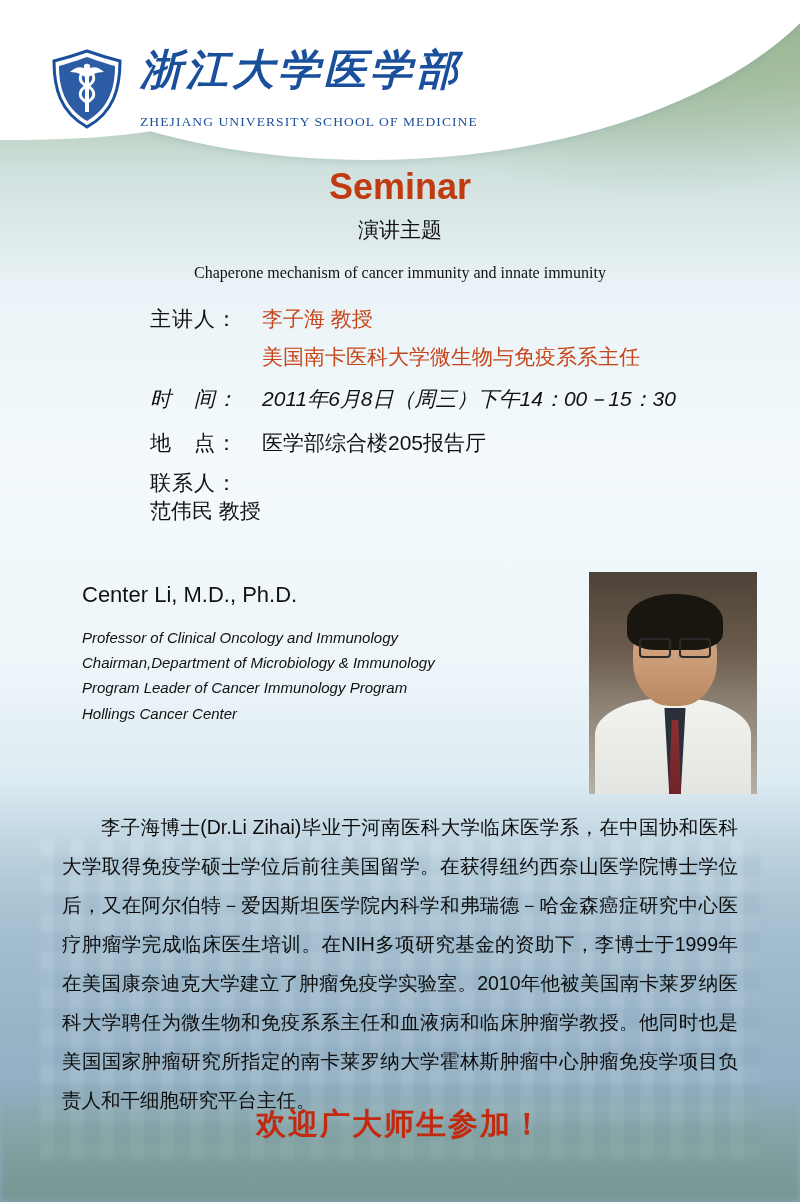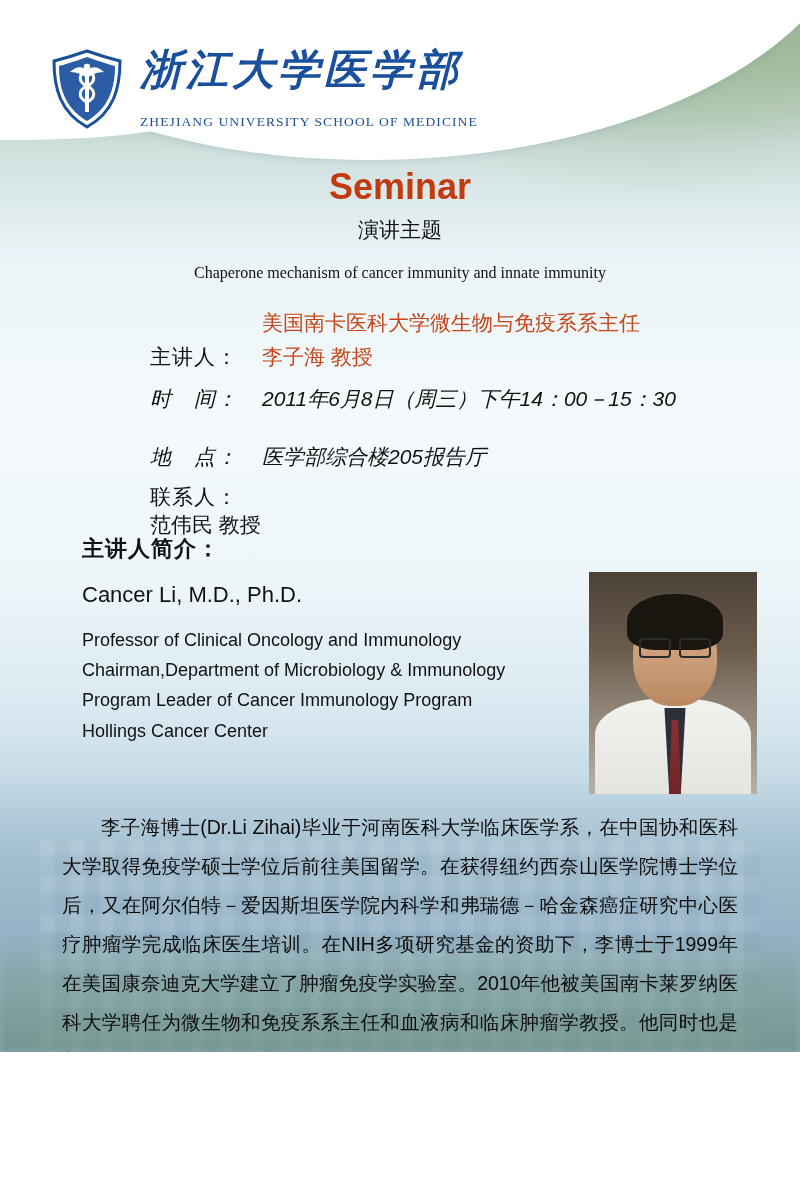--- a/index.html
+++ b/index.html
@@ -9,21 +9,21 @@
   body {
     width: 800px;
     height: 1202px;
     font-family: "Liberation Sans", sans-serif;
     background: #ffffff;
   }
 
   .poster {
     position: relative;
     width: 800px;
-    height: 1052px;
+    height: 1202px;
     overflow: hidden;
     background: linear-gradient(180deg, #dfeef6 0%, #eaf5fa 8%, #f2f9fc 18%, #f7fbfd 30%, #f4fafc 48%, #e9f3f8 62%, #dceef6 72%, #cfe6f2 80%, #c3dfee 88%, #b8d8ea 100%);
   }
 
   
   .bg-photo {
     position: absolute;
     inset: 0;
     background:
       radial-gradient(ellipse 420px 200px at 660px 60px, rgba(150,180,150,0.55), rgba(150,180,150,0) 70%),
@@ -196,23 +196,24 @@
     font-size: 22px;
     color: #111111;
   }
   .bio-lines {
     position: absolute;
     left: 82px;
     top: 625px;
     width: 500px;
   }
   .bio-line {
-    font-size: 18px;
+    font-size: 15px;
     color: #111111;
     line-height: 1.68;
+    font-style: italic;
   }
 
   
   .portrait {
     position: absolute;
     left: 589px;
     top: 572px;
     width: 168px;
     height: 222px;
     overflow: hidden;
@@ -338,43 +339,42 @@
       <div class="logo-en">ZHEJIANG UNIVERSITY SCHOOL OF MEDICINE</div>
     </div>
   </div>
 
   <div class="seminar-title">Seminar</div>
   <div class="subject-cn">演讲主题</div>
   <div class="topic-en">Chaperone mechanism of cancer immunity and innate immunity</div>
 
   <div class="info">
     <div class="info-row">
+      <div class="info-label">主讲人：</div>
+      <div class="info-value accent">李子海  教授</div>
+    </div>
+    <div class="info-row">
       <div class="info-label"></div>
       <div class="info-value accent sub">美国南卡医科大学微生物与免疫系系主任</div>
-    </div>
-    <div class="info-row">
-      <div class="info-label">主讲人：</div>
-      <div class="info-value accent">李子海  教授</div>
     </div>
     <div class="info-row" style="margin-top:14px;font-style:italic;">
       <div class="info-label">时　间：</div>
       <div class="info-value">2011年6月8日（周三）下午14：00－15：30</div>
     </div>
-    <div class="info-row" style="margin-top:30px;font-style:italic;">
+    <div class="info-row" style="margin-top:16px;">
       <div class="info-label">地　点：</div>
       <div class="info-value">医学部综合楼205报告厅</div>
     </div>
     <div class="info-row" style="margin-top:12px;flex-direction:column;">
       <div class="info-label">联系人：</div>
       <div class="info-value">范伟民  教授</div>
     </div>
   </div>
 
-  <div class="bio-heading">主讲人简介：</div>
-  <div class="bio-name">Cancer Li, M.D., Ph.D.</div>
+  <div class="bio-name">Center Li, M.D., Ph.D.</div>
   <div class="bio-lines">
     <div class="bio-line">Professor of Clinical Oncology and Immunology</div>
     <div class="bio-line">Chairman,Department of Microbiology &amp; Immunology</div>
     <div class="bio-line">Program Leader of Cancer Immunology Program</div>
     <div class="bio-line">Hollings Cancer Center</div>
   </div>
 
   <div class="portrait">
     <div class="coat"></div>
     <div class="shirt"></div>

